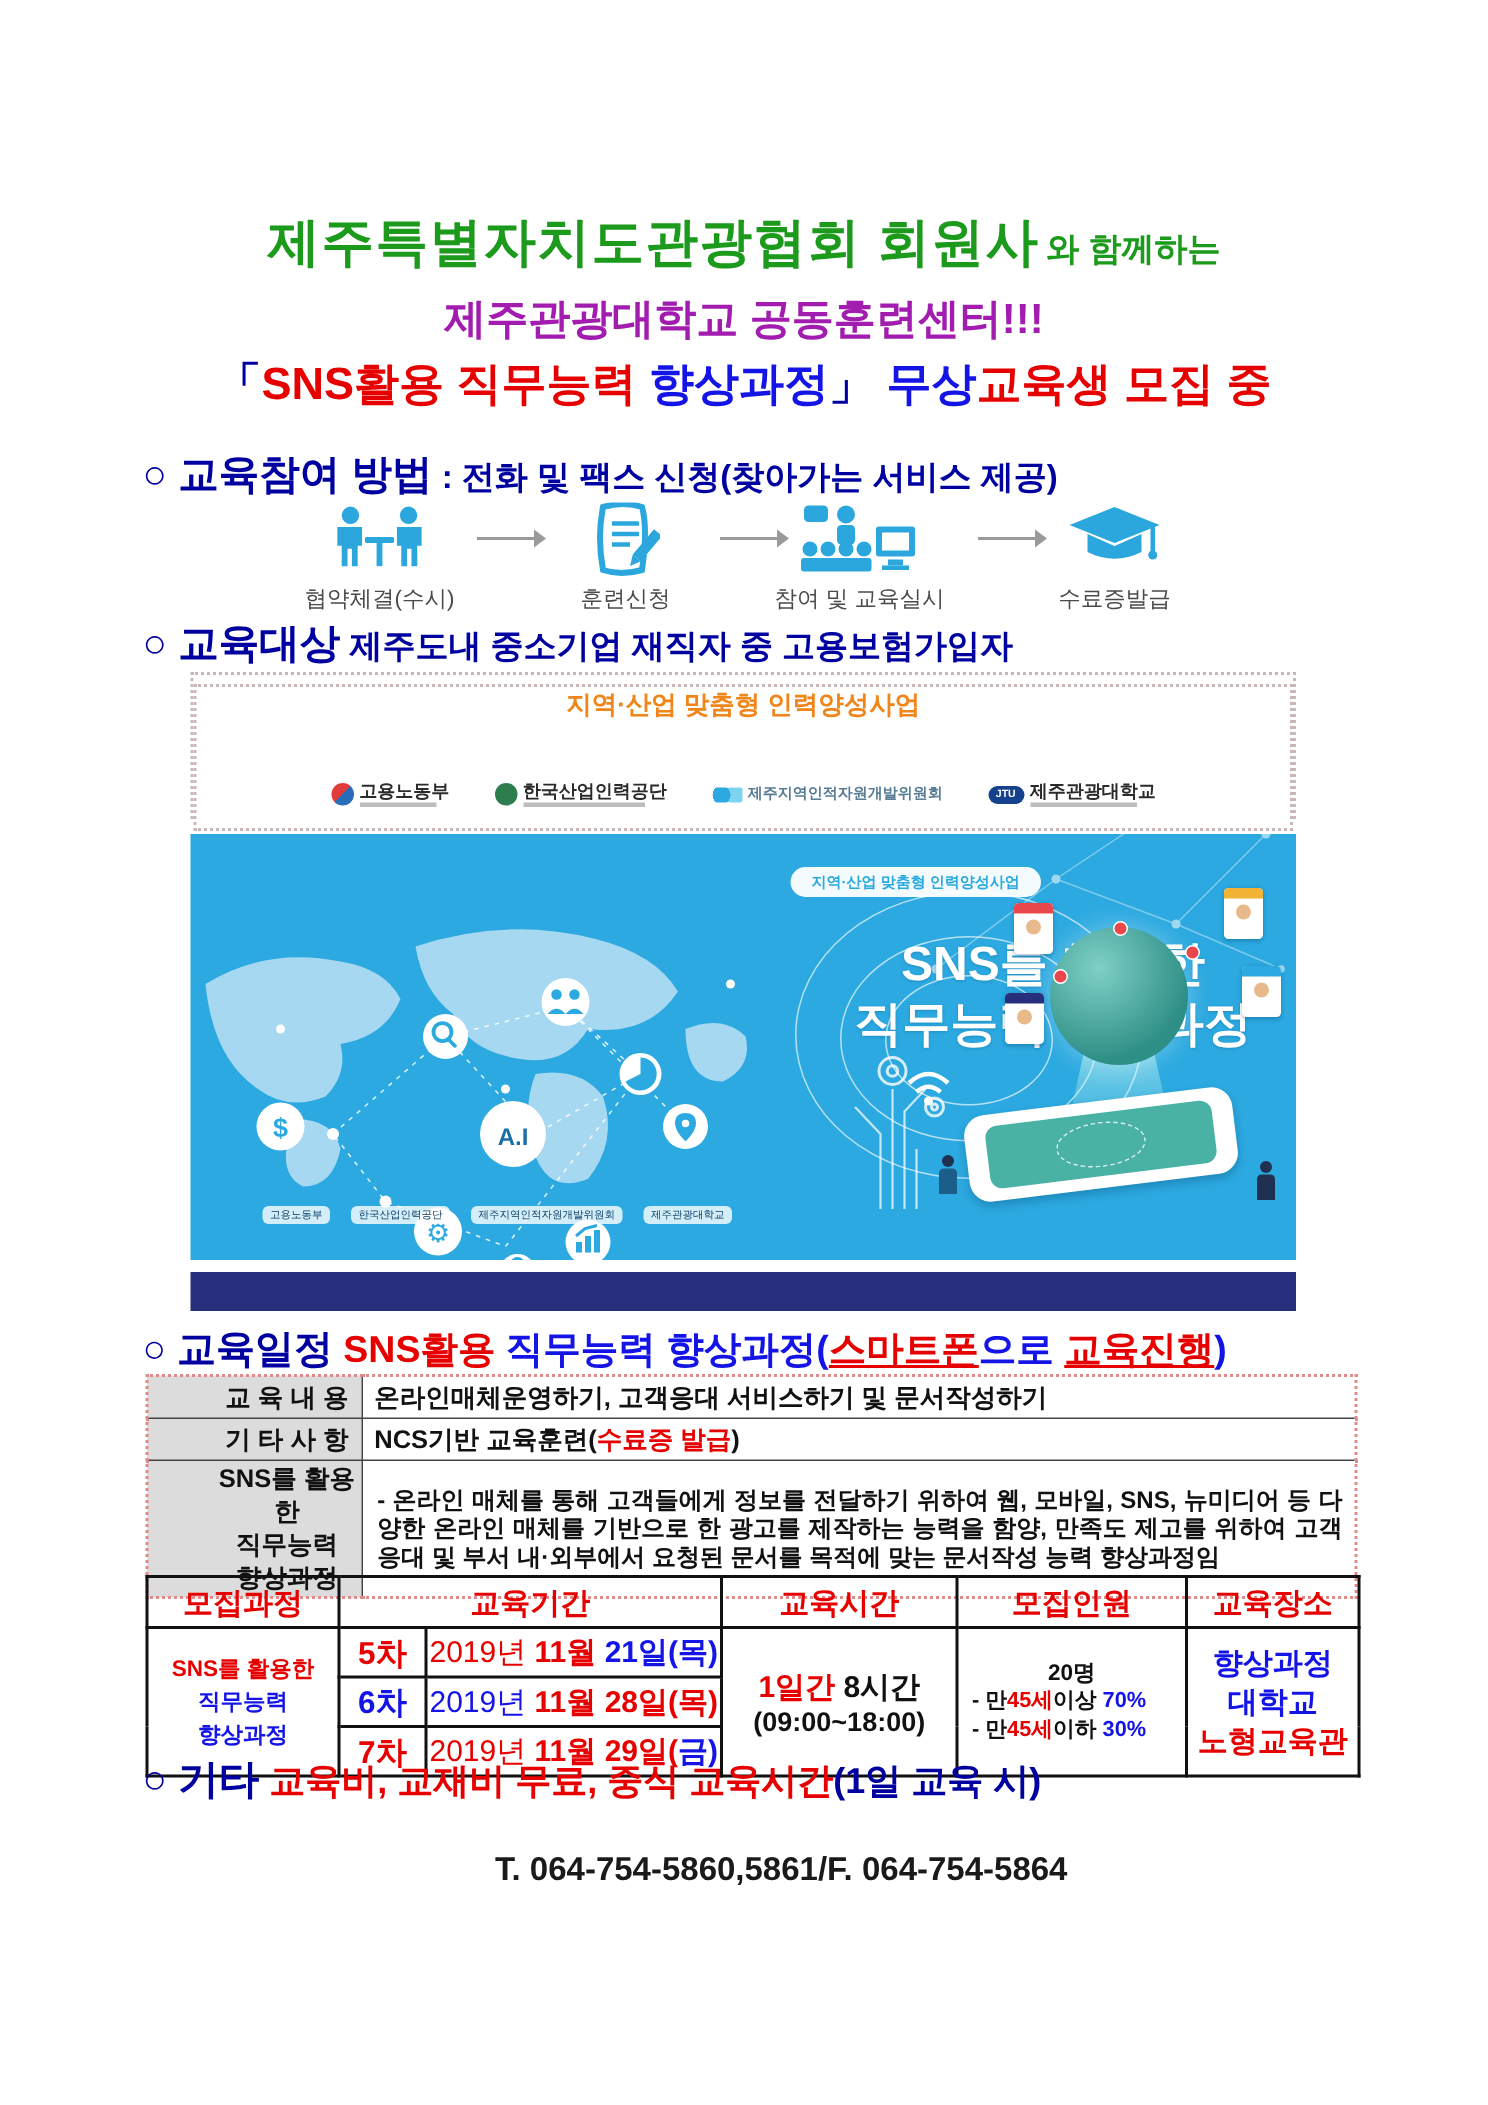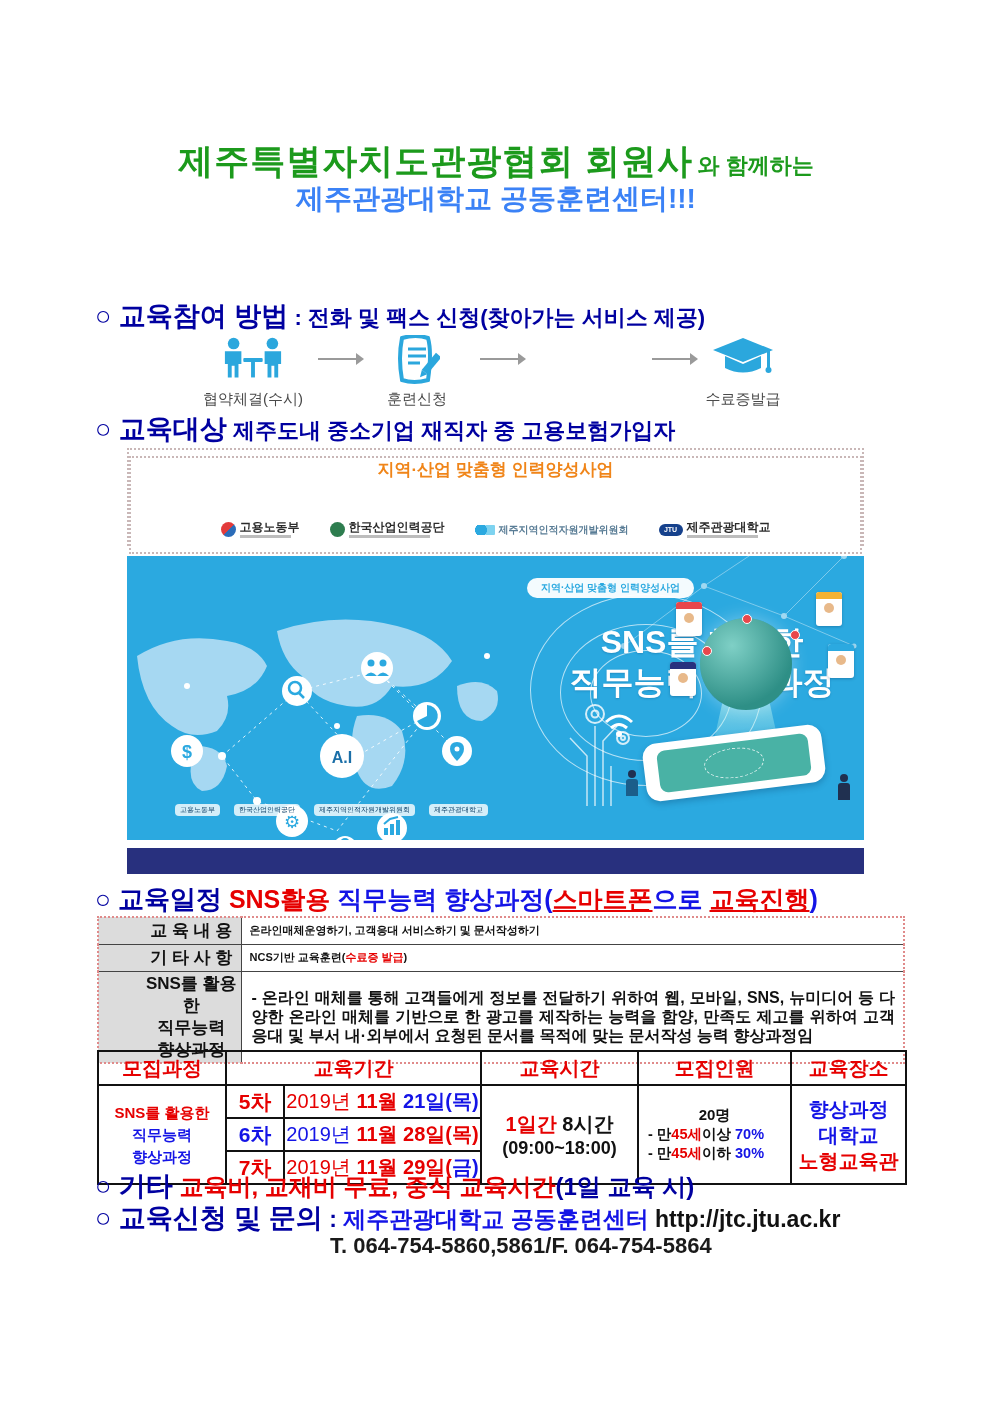--- a/index.html
+++ b/index.html
@@ -5,21 +5,21 @@
   html,body{margin:0;padding:0;background:#fff;}
   #canvas{position:relative;width:992px;height:1403px;background:#ffffff;overflow:hidden;
           font-family:"Liberation Sans","DejaVu Sans",sans-serif;}
   
   .seg-navy{color:#0000A0}.seg-blue{color:#1414E6}.seg-red{color:#E60000}
   .seg-black{color:#111}.seg-green2{color:#3CB54A}.seg-blue2{color:#1C75BB}.seg-cyan{color:#2BA9E0}
   
   .title1{position:absolute;top:138px;left:0;width:100%;text-align:center;color:#1C9A1C;font-weight:bold;}
   .title1 .main{font-size:35px;letter-spacing:1px;}
   .title1 .suffix{font-size:22px;}
-  .title2{position:absolute;top:180px;left:0;width:100%;text-align:center;color:#3b82f6;font-weight:bold;font-size:28px;}
+  .title2{position:absolute;top:194px;left:0;width:100%;text-align:center;color:#a21caf;font-weight:bold;font-size:28px;}
   .title3{position:absolute;top:236px;left:0;width:100%;text-align:center;font-weight:bold;font-size:30px;}
   
   .bullet{position:absolute;left:95px;white-space:nowrap;}
   .bullet .kw{color:#0000A0;font-weight:bold;font-size:27px;}
   .bullet .rest{font-size:22px;font-weight:bold;}
   
   .steps{position:absolute;top:334px;left:150px;width:700px;height:72px;}
   .step{position:absolute;top:0;width:150px;text-align:center;}
   .step .ic{height:52px;display:flex;align-items:center;justify-content:center;}
   .step .lbl{margin-top:4px;font-size:15px;color:#4a4a4a;font-weight:normal;}
@@ -76,21 +76,21 @@
   .person .bd{width:12px;height:17px;background:#203050;border-radius:3px 3px 0 0;margin-top:1px;}
   
   .schedline{position:absolute;left:95px;top:882px;white-space:nowrap;}
   .schedline .kw{color:#0000A0;font-weight:bold;font-size:26px;}
   .schedline .rest{font-size:25px;font-weight:bold;text-align:center;}
   
   table{border-collapse:collapse;table-layout:fixed;}
   .t1{position:absolute;left:97px;top:916px;width:808px;border:2px dotted #e08a8a;}
   .t1 td{border:1px solid #444;vertical-align:middle;padding-left:44px;}
   .t1 .hd{background:#DCDCDC;text-align:center;font-weight:bold;font-size:17px;color:#111;width:143px;}
-  .t1 .ct{padding:2px 8px;font-size:11px;color:#111;font-weight:bold;}
+  .t1 .ct{padding:2px 8px;font-size:17px;color:#111;font-weight:bold;}
   .t1 .r12{height:27px;}
   .t1 .para{font-size:16px;line-height:19px;text-align:justify;padding:4px 8px 4px 10px;}
   .t1 .hlines div{line-height:22px;}
   .t2{position:absolute;left:97px;top:1050px;width:808px;}
   .t2 td{border:2px solid #111;text-align:center;vertical-align:middle;}
   .t2 .h{font-size:20px;font-weight:bold;color:#E60000;height:30px;}
   .t2 .rnd{font-size:21px;height:29px;}
   .t2 .dt{font-size:20px;}
   .t2 .crs div{font-size:15px;font-weight:bold;line-height:22px;}
   .t2 .tm1{font-size:20px;}
@@ -110,20 +110,21 @@
 </head>
 <body>
 
 <div id="canvas">
 
   <div class="title1">
     <span class="main">제주특별자치도관광협회 회원사</span>
     <span class="suffix">와 함께하는</span>
   </div>
   <div class="title2">제주관광대학교 공동훈련센터!!!</div>
+  <div class="title3"><span class="seg-navy" style="font-weight: bold;">「</span><span class="seg-red" style="font-weight: bold;">SNS활용 직무능력 </span><span class="seg-blue" style="font-weight: bold;">향상과정</span><span class="seg-navy" style="font-weight: bold;">」 </span><span class="seg-blue" style="font-weight: bold;">무상</span><span class="seg-red" style="font-weight: bold;">교육생 모집 중</span></div>
 
   <div class="bullet" style="top:298px;">
     <span class="kw">○ 교육참여 방법</span><span class="rest"><span class="seg-navy" style="font-weight: bold;"> : 전화 및 팩스 신청(찾아가는 서비스 제공)</span></span>
   </div>
 
   <div class="steps">
     <div class="step" style="left:28px;">
       <div class="ic">
         <svg width="62" height="48" viewBox="0 0 64 48">
           <g fill="#2BA7DD">
@@ -158,20 +159,41 @@
         </svg>
       </div>
       <div class="lbl">훈련신청</div>
     </div>
     <span class="arrow" style="left:330px;">
       <svg width="46" height="14" viewBox="0 0 46 14">
           <line x1="0" y1="7" x2="38" y2="7" stroke="#9a9a9a" stroke-width="2"></line>
           <path d="M38 1 L46 7 L38 13 Z" fill="#9a9a9a"></path>
         </svg>
     </span>
+    <div class="step" style="left:348px;">
+      <div class="ic">
+        <svg width="78" height="50" viewBox="0 0 78 50">
+          <g fill="#2BA7DD">
+            <rect x="2" y="2" width="16" height="11" rx="3"></rect>
+            <circle cx="30" cy="8" r="6"></circle>
+              <rect x="24" y="15" width="12" height="13" rx="3"></rect>
+            <circle cx="6" cy="31" r="5"></circle>
+              <circle cx="18" cy="31" r="5"></circle>
+              <circle cx="30" cy="31" r="5"></circle>
+              <circle cx="42" cy="31" r="5"></circle>
+            <rect x="0" y="37" width="47" height="9" rx="2"></rect>
+            <rect x="50" y="16" width="26" height="20" rx="2"></rect>
+            <rect x="54" y="20" width="18" height="12" fill="#fff"></rect>
+            <rect x="58" y="38" width="10" height="4"></rect>
+              <rect x="54" y="42" width="18" height="3"></rect>
+          </g>
+        </svg>
+      </div>
+      <div class="lbl">참여 및 교육실시</div>
+    </div>
     <span class="arrow" style="left:502px;">
       <svg width="46" height="14" viewBox="0 0 46 14">
           <line x1="0" y1="7" x2="38" y2="7" stroke="#9a9a9a" stroke-width="2"></line>
           <path d="M38 1 L46 7 L38 13 Z" fill="#9a9a9a"></path>
         </svg>
     </span>
     <div class="step" style="left:518px;">
       <div class="ic">
         <svg width="64" height="48" viewBox="0 0 64 48">
           <g fill="#2BA7DD">
@@ -488,18 +510,15 @@
     <tr>
       <td class="rnd"><span class="seg-red" style="font-weight: bold;">7차</span></td>
       <td class="dt"><span class="seg-red">2019년 </span><span class="seg-red" style="font-weight: bold;">11월 29일(</span><span class="seg-blue" style="font-weight: bold;">금)</span></td>
     </tr>
   </tbody>
     </table>
 
   <div class="bullet etcline">
     <span class="kw">○ 기타</span><span class="rest"><span class="seg-red" style="font-weight: bold;"> 교육비, 교재비 무료, 중식 교육시간</span><span class="seg-navy" style="font-weight: bold;">(1일 교육 시)</span></span>
   </div>
-  <div class="bullet contactline">
-    <span class="kw">○ 교육신청 및 문의</span><span class="rest"><span class="seg-navy" style="font-weight: bold;"> : </span><span class="seg-blue" style="font-weight: bold;">제주관광대학교 공동훈련센터</span><span class="seg-black" style="font-weight: bold;">  http://jtc.jtu.ac.kr</span></span>
-  </div>
   <div class="phoneline">T. 064-754-5860,5861/F. 064-754-5864</div>
 
 </div>
 
 </body></html>

